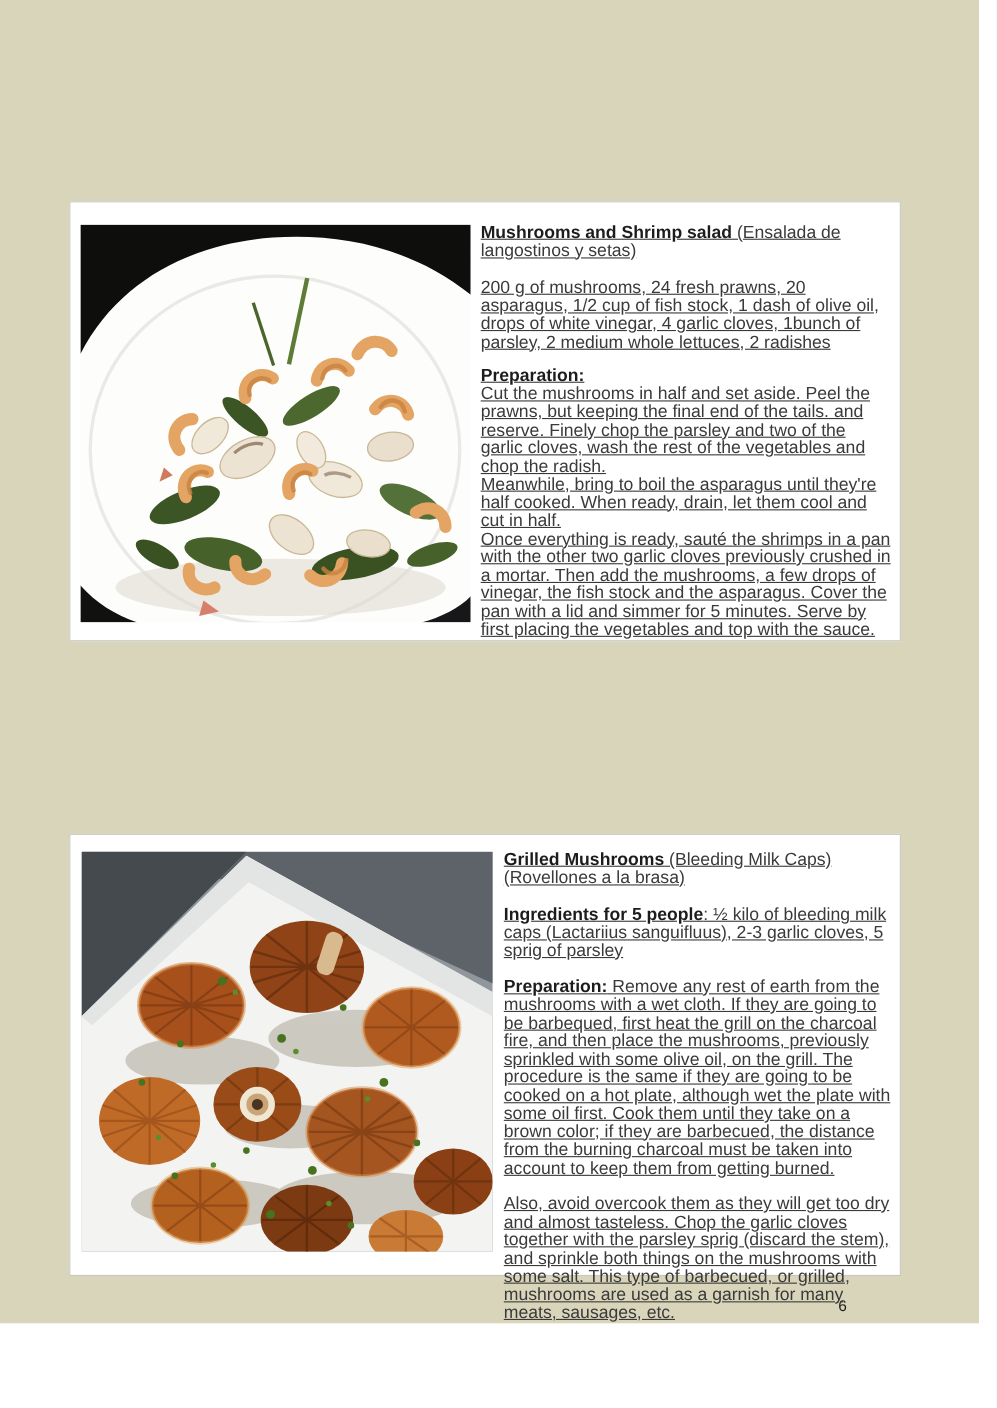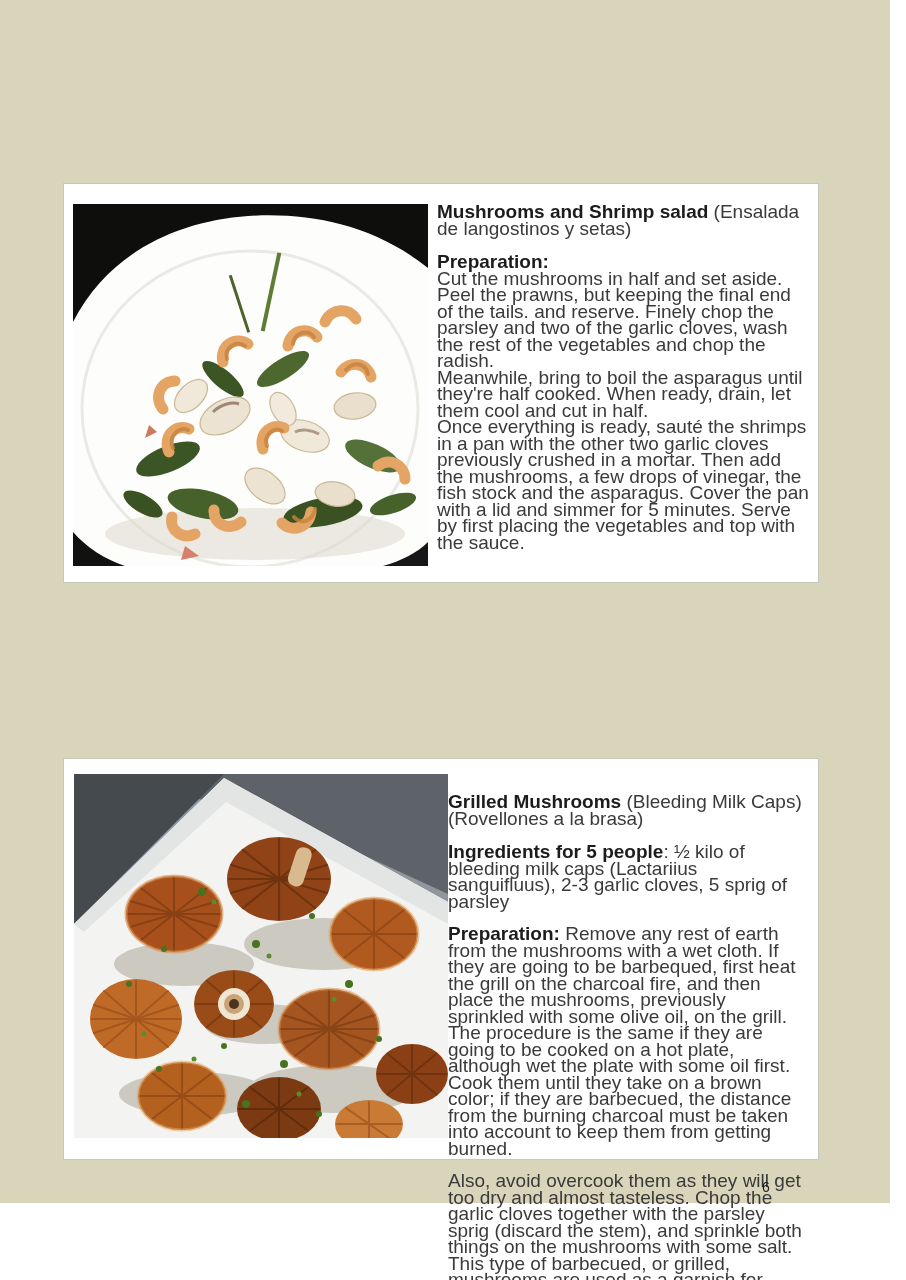--- a/index.html
+++ b/index.html
@@ -11,23 +11,23 @@
   .card { position:absolute; left:63px; width:756px; background:#ffffff;
           border:1px solid #c7c7bf; }
   .card-1 { top:183px; height:400px; }
   .card-2 { top:758px; height:402px; }
 
   .photo { position:absolute; overflow:hidden; }
   .photo-1 { left:9px;  top:20px; width:355px; height:362px; }
   .photo-2 { left:10px; top:15px; width:374px; height:364px; }
   .photo svg { display:block; }
 
-  .textcol { position:absolute; font-size:19px; line-height:16.5px; color:#3a3a3a; }
+  .textcol { position:absolute; font-size:16px; line-height:16.5px; color:#3a3a3a;text-decoration:underline; }
   .textcol-1 { left:373px; top:20px; width:374px; }
-  .textcol-2 { left:384px; top:15px; width:355px;margin-top:20px; }
+  .textcol-2 { left:394px; top:15px; width:355px; }
 
   .textcol b { color:#1c1c1c; }
   .para { margin-bottom:16px; }
   .para-tight { margin-bottom:0; }
   .prewrap { white-space:pre-line; }
 
   .page-number { position:absolute; left:762px; top:1179px; width:24px;
                  font-size:14px; color:#1c1c1c; }
 </style>
 </head>
@@ -97,20 +97,21 @@
       </g>
       <path d="M112,342 l14,10 -18,4 Z" fill="#d77f6a"></path>
       <path d="M84,228 l-12,6 4,-13 Z" fill="#cf7a5e"></path>
     </svg>
   </div>
 
   <div class="textcol textcol-1">
     <p class="para" style="margin-bottom:17px">
       <b>Mushrooms and Shrimp salad</b><span> (Ensalada de langostinos y setas)</span>
     </p>
+    <p class="para" style="margin-bottom:14px">200 g of mushrooms, 24 fresh prawns, 20 asparagus, 1/2 cup of fish stock, 1 dash of olive oil, drops of white vinegar, 4 garlic cloves, 1bunch of parsley, 2 medium whole lettuces, 2 radishes</p>
     <p class="para para-tight">
       <b>Preparation:</b>
     </p>
     <div class="prewrap">Cut the mushrooms in half and set aside. Peel the prawns, but keeping the final end of the tails. and reserve. Finely chop the parsley and two of the garlic cloves, wash the rest of the vegetables and chop the radish.
 Meanwhile, bring to boil the asparagus until they're half cooked. When ready, drain, let them cool and cut in half.
 Once everything is ready, sauté the shrimps in a pan with the other two garlic cloves previously crushed in a mortar. Then add the mushrooms, a few drops of vinegar, the fish stock and the asparagus. Cover the pan with a lid and simmer for 5 minutes. Serve by first placing the vegetables and top with the sauce.</div>
   </div>
 </div>
 
 <div class="card card-2">

